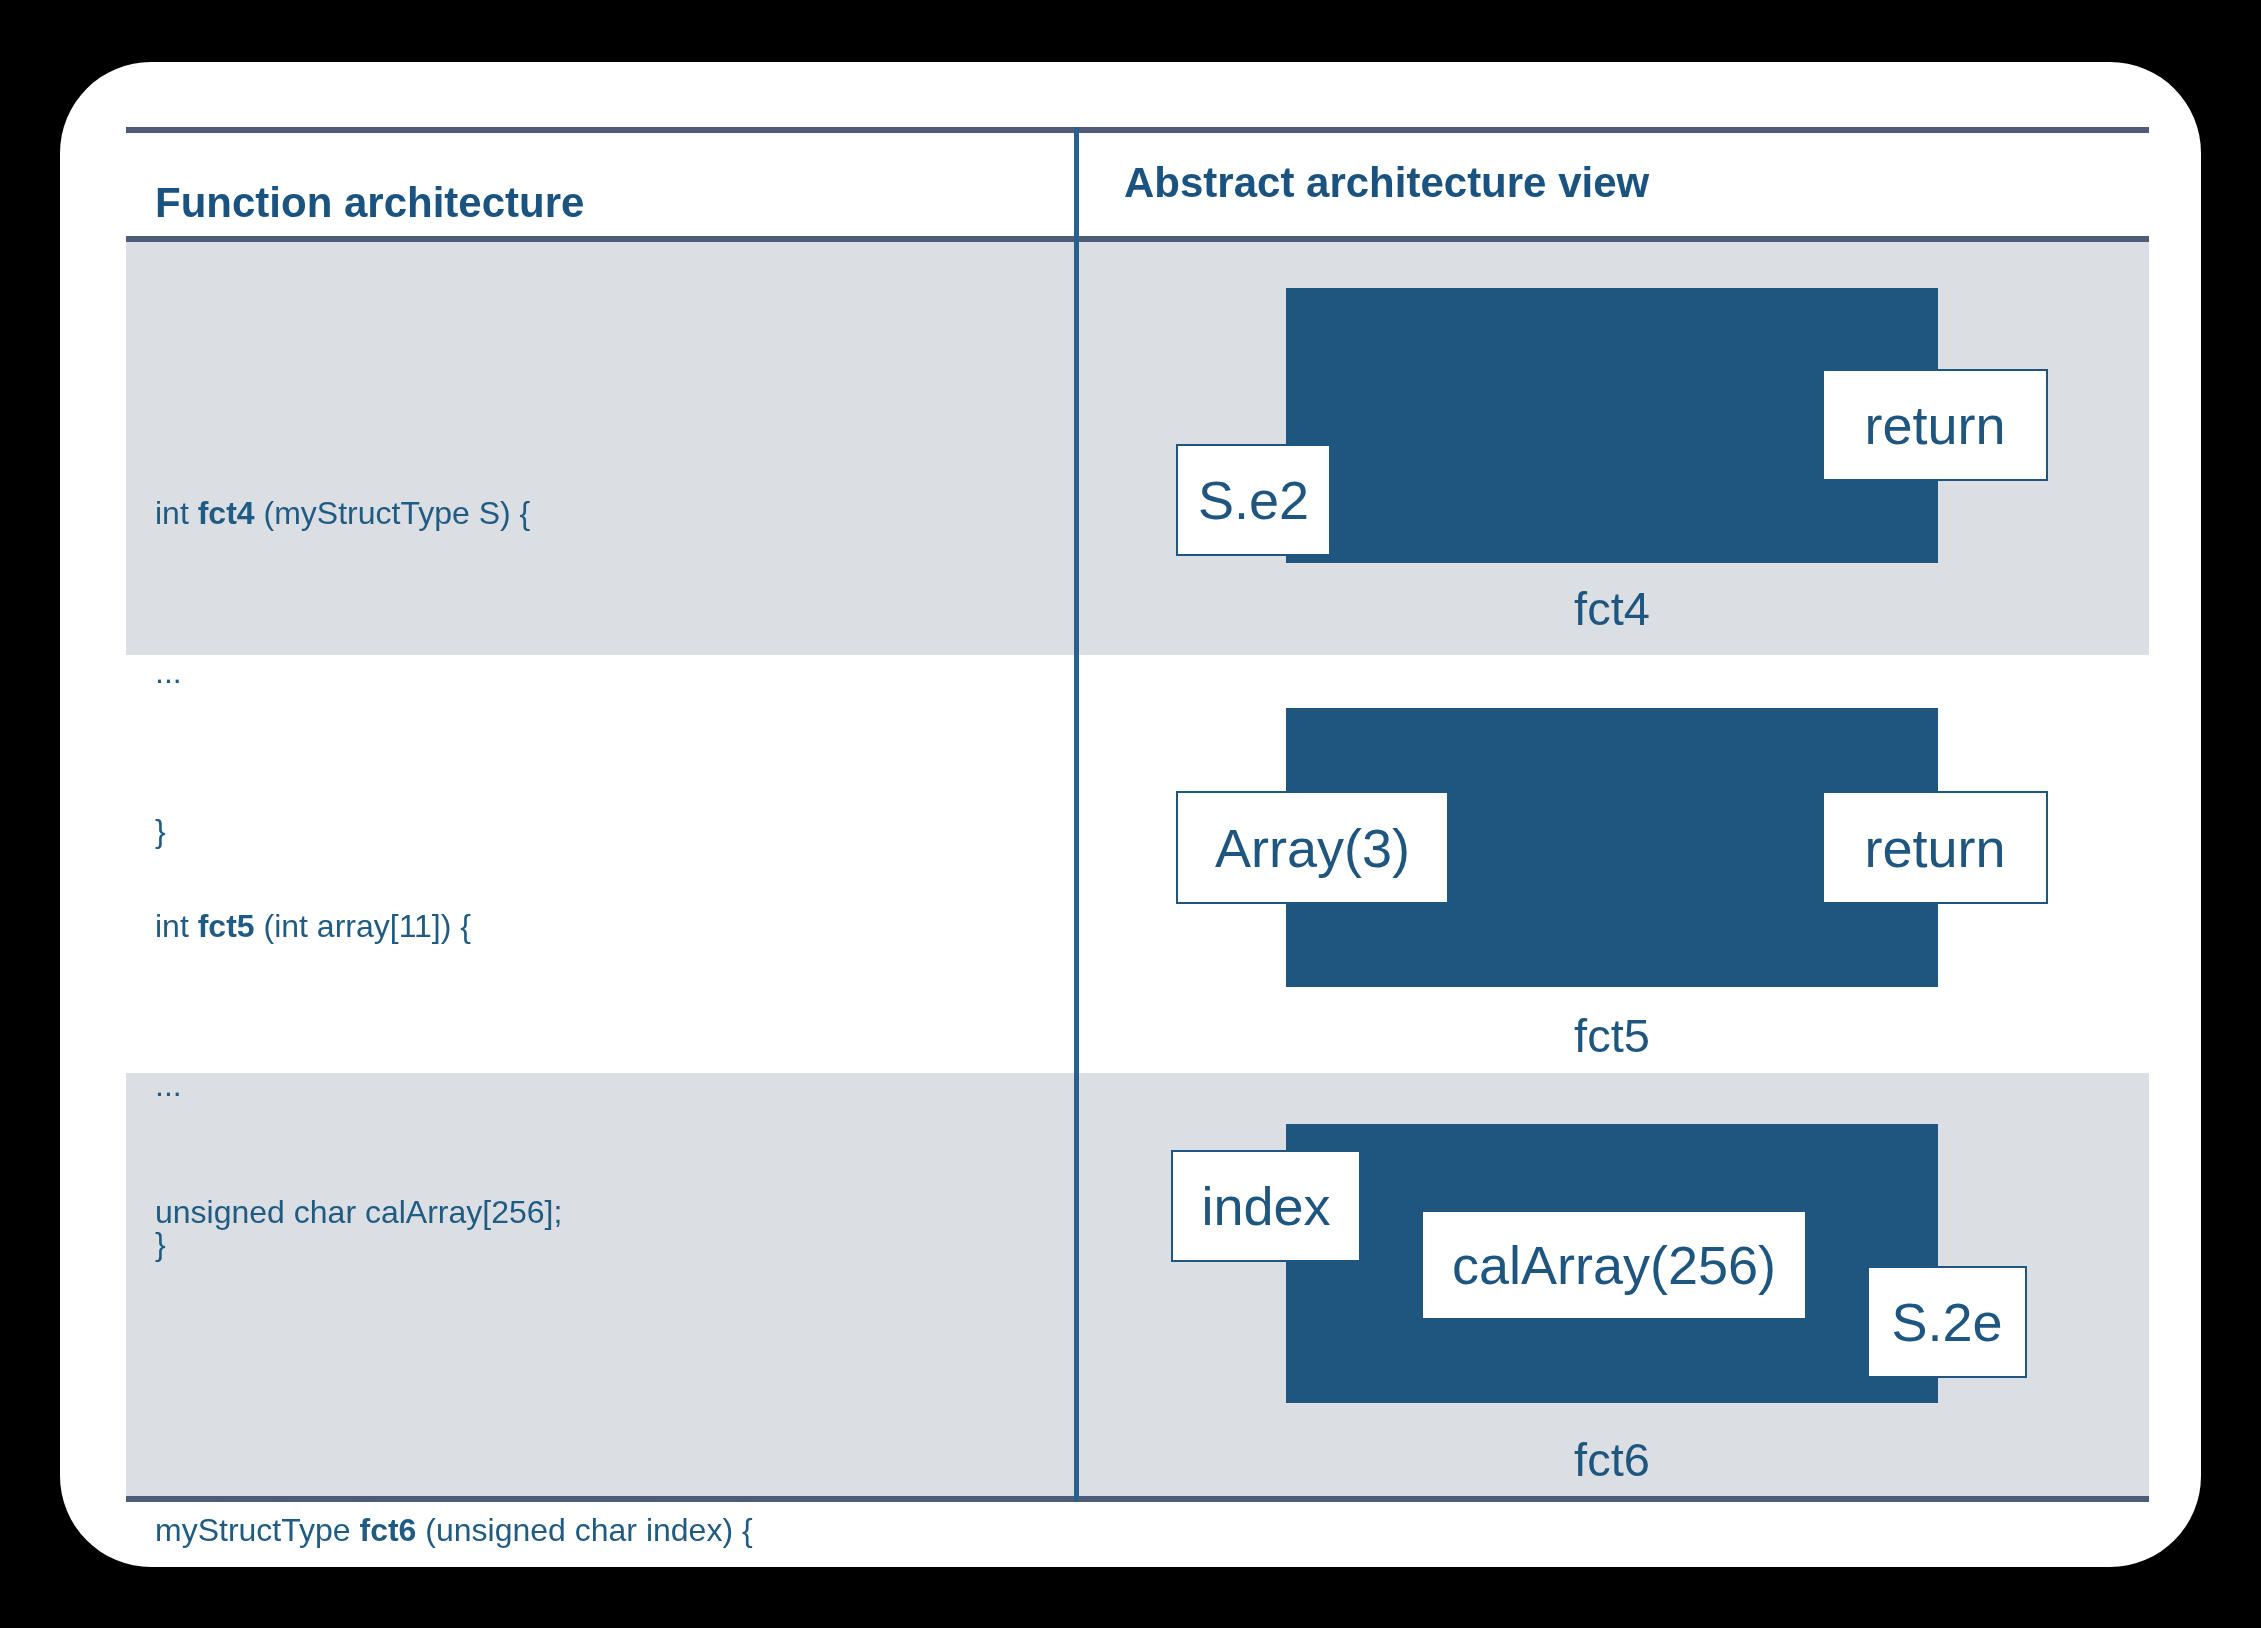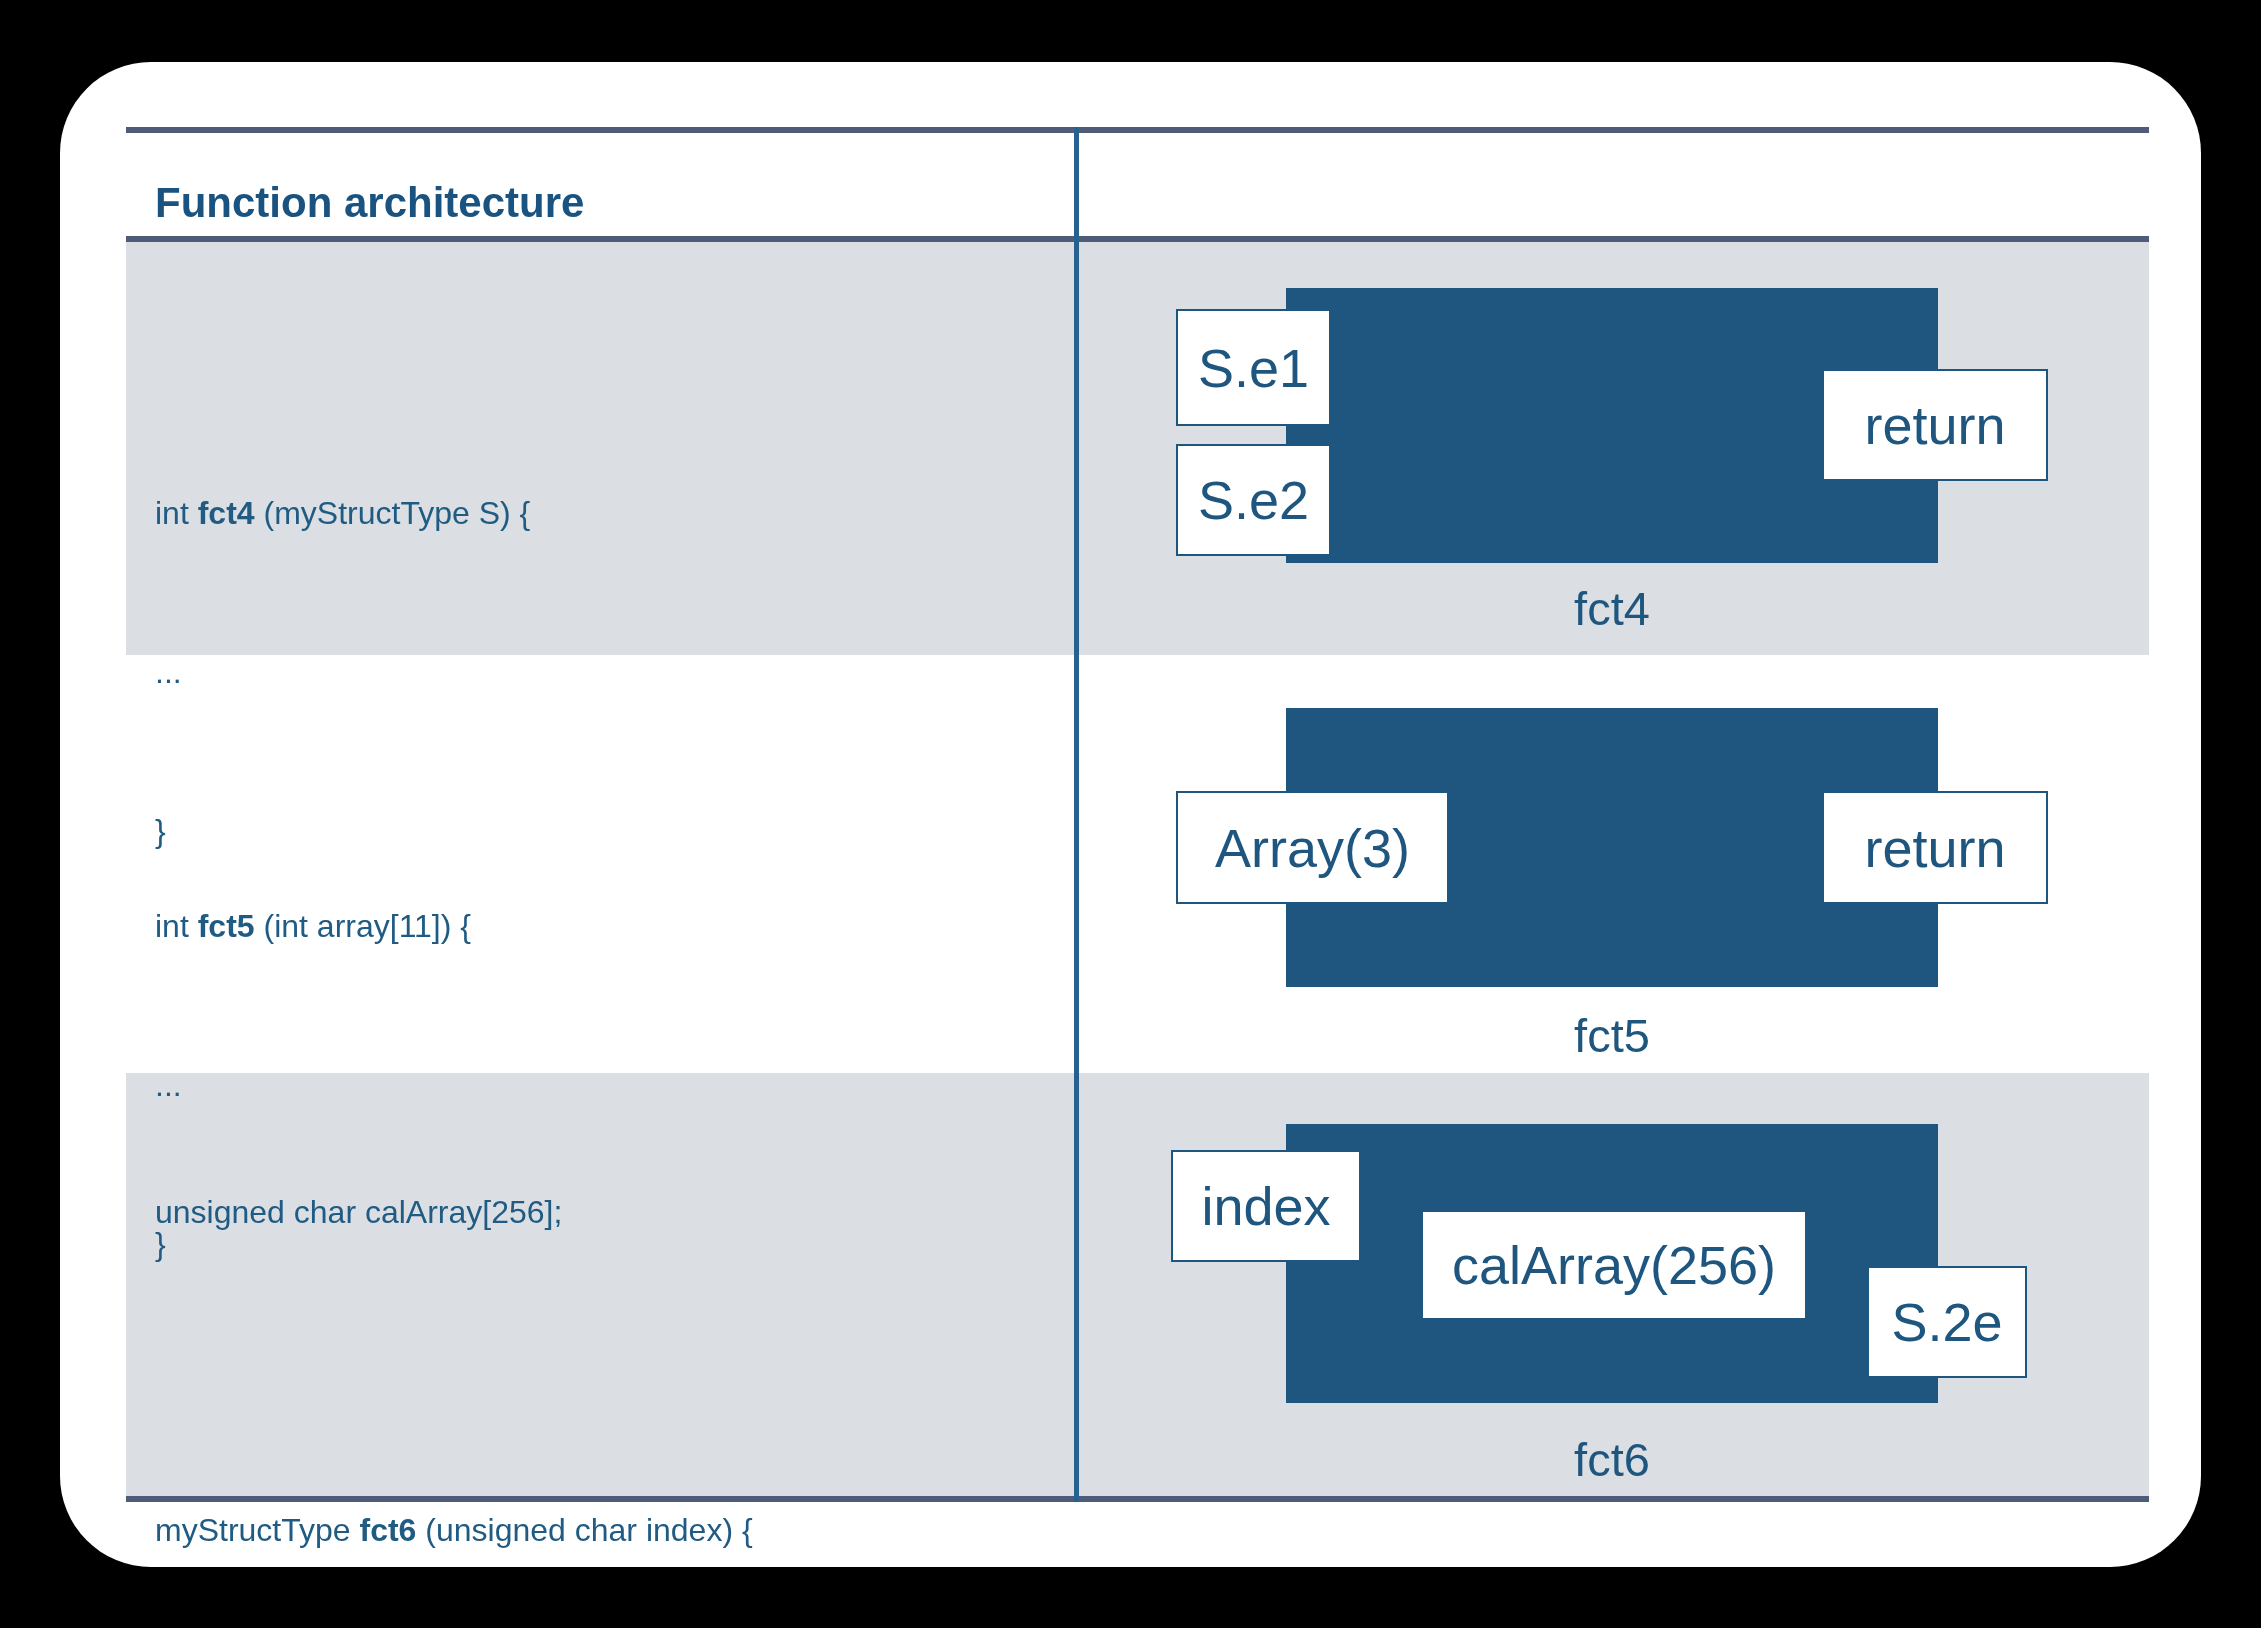--- a/index.html
+++ b/index.html
@@ -36,29 +36,29 @@
 
   <div class="abs rowband" style="top:242px;height:413px;"></div>
   <div class="abs rowband" style="top:1073px;height:423px;"></div>
 
   <div class="abs hline" style="top:127px;"></div>
   <div class="abs hline" style="top:236px;"></div>
   <div class="abs hline" style="top:1496px;"></div>
   <div class="abs vline"></div>
 
   <div class="abs header-label" style="left:155px;top:159px;margin-top:20px;">Function architecture</div>
+  <div class="abs header-label" style="left:1124px;top:159px;">Abstract architecture view</div>
 
   <div class="abs code" style="left:155px;top:381px;">
     <div><span>int </span><span class="b">fct4</span><span> (myStructType S) {</span></div>
     <div>...</div>
     <div>}</div>
   </div>
 
   <div class="abs rect" style="left:1286px;top:288px;width:652px;height:275px;"></div>
-  <div class="abs iobox" style="left:1176px;top:309px;width:155px;height:117px;">S.e1</div>
   <div class="abs iobox" style="left:1176px;top:436px;width:155px;height:112px;margin-top:8px;">S.e2</div>
   <div class="abs iobox" style="left:1822px;top:369px;width:226px;height:112px;">return</div>
   <div class="abs fct-label" style="left:1286px;top:581px;width:652px;">fct4</div>
 
   <div class="abs code" style="left:155px;top:794px;">
     <div><span>int </span><span class="b">fct5</span><span> (int array[11]) {</span></div>
     <div>...</div>
     <div>}</div>
   </div>
 

